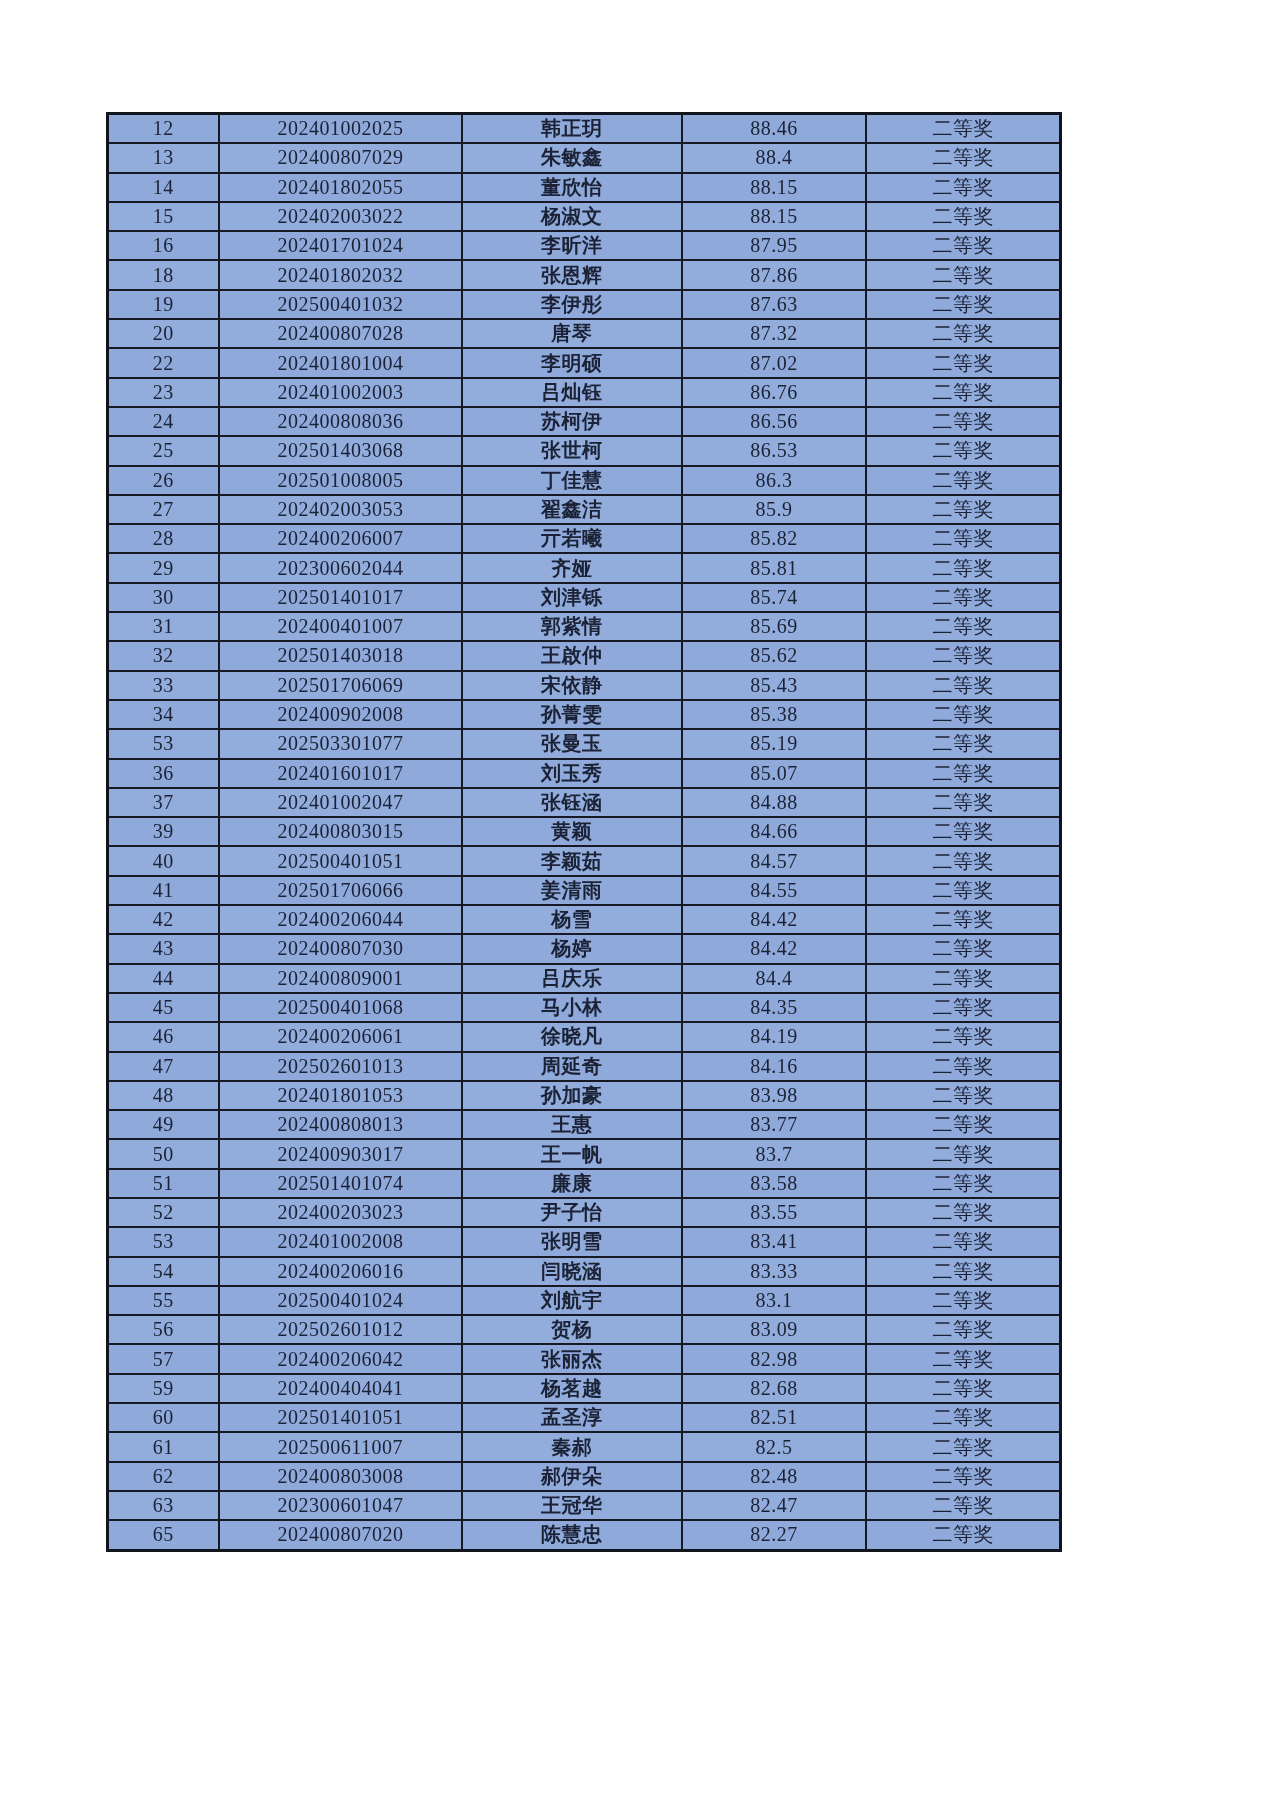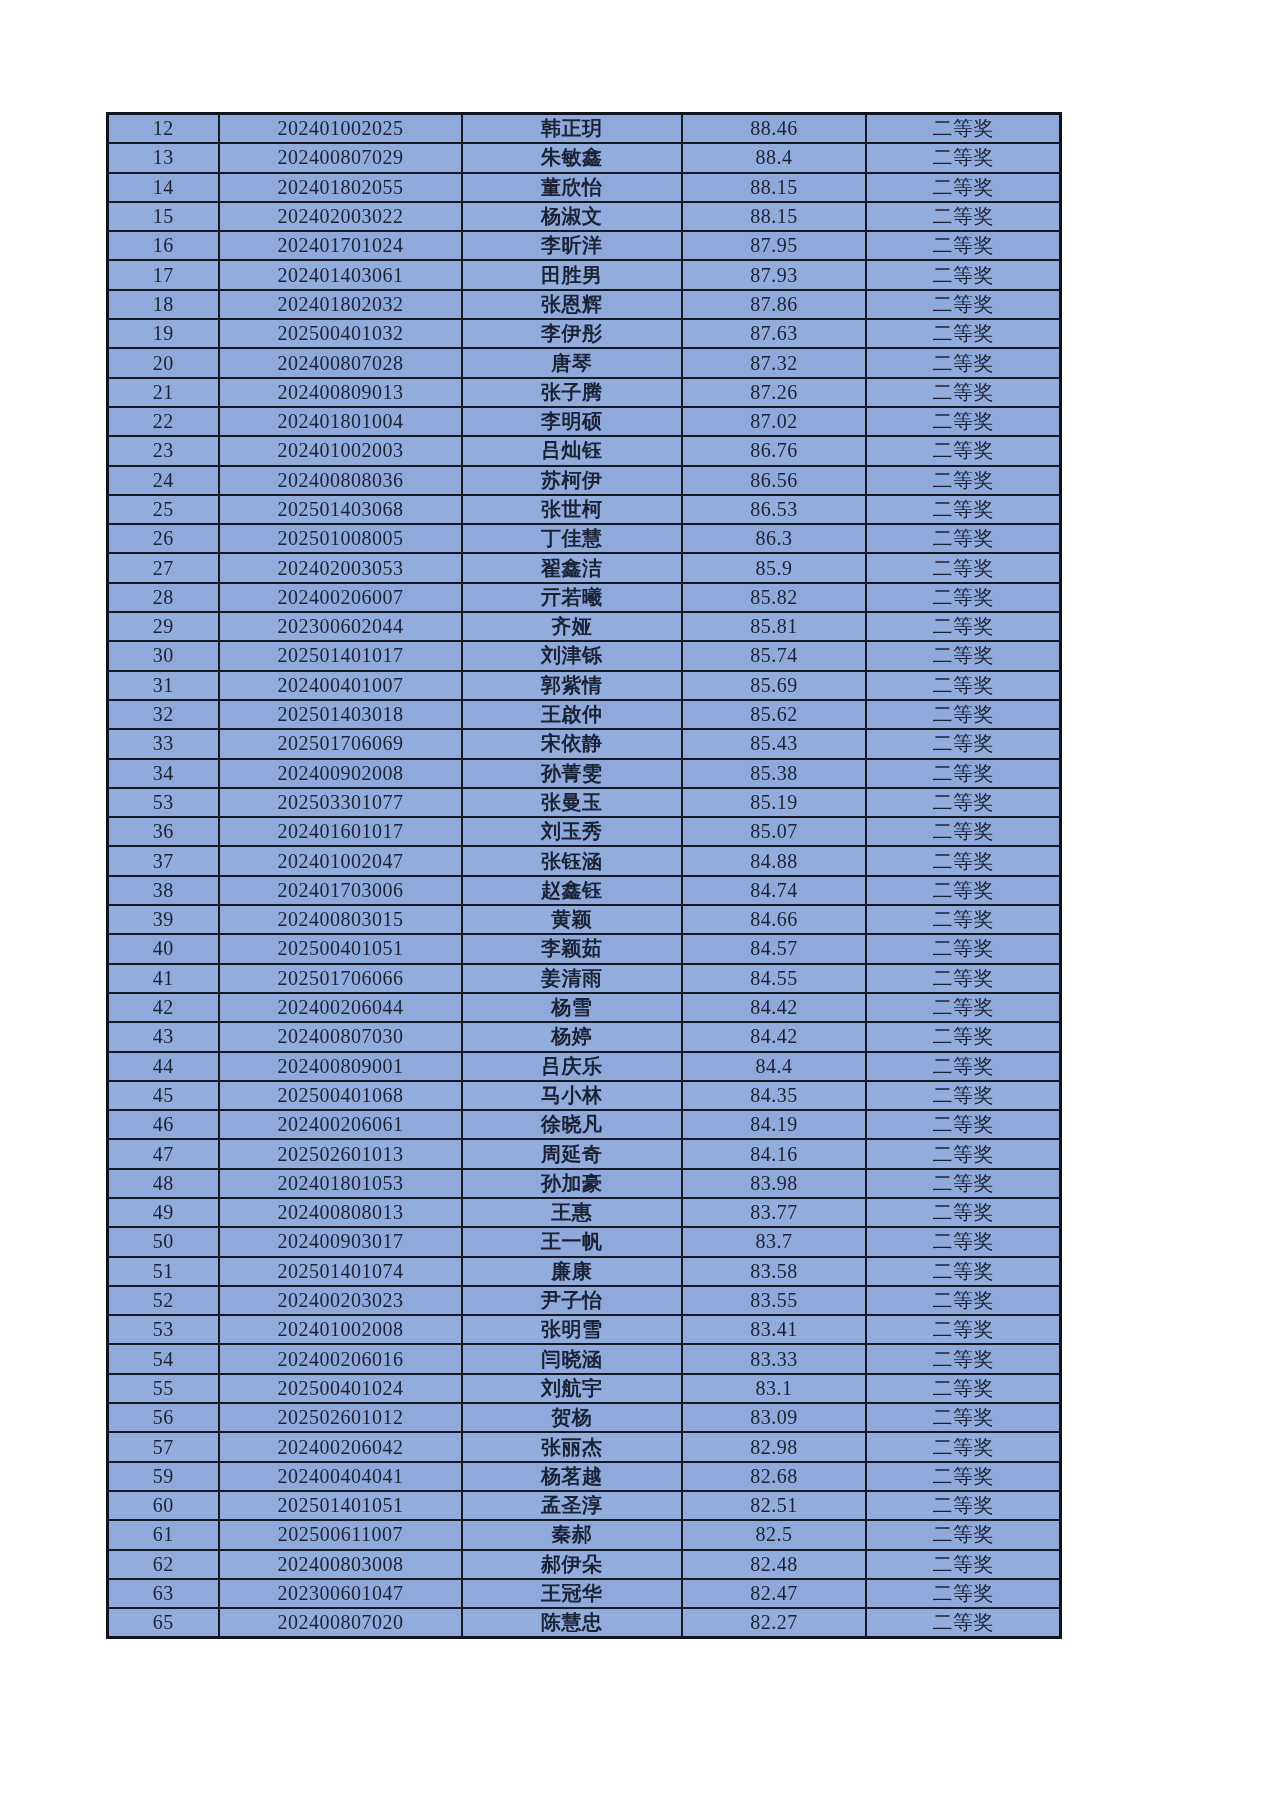--- a/index.html
+++ b/index.html
@@ -93,27 +93,20 @@
           <td class="c-award">二等奖</td>
         </tr>
         <tr>
           <td class="c-rank">16</td>
           <td class="c-id">202401701024</td>
           <td class="c-name">李昕洋</td>
           <td class="c-score">87.95</td>
           <td class="c-award">二等奖</td>
         </tr>
         <tr>
-          <td class="c-rank">17</td>
-          <td class="c-id">202401403061</td>
-          <td class="c-name">田胜男</td>
-          <td class="c-score">87.93</td>
-          <td class="c-award">二等奖</td>
-        </tr>
-        <tr>
           <td class="c-rank">18</td>
           <td class="c-id">202401802032</td>
           <td class="c-name">张恩辉</td>
           <td class="c-score">87.86</td>
           <td class="c-award">二等奖</td>
         </tr>
         <tr>
           <td class="c-rank">19</td>
           <td class="c-id">202500401032</td>
           <td class="c-name">李伊彤</td>
@@ -121,27 +114,20 @@
           <td class="c-award">二等奖</td>
         </tr>
         <tr>
           <td class="c-rank">20</td>
           <td class="c-id">202400807028</td>
           <td class="c-name">唐琴</td>
           <td class="c-score">87.32</td>
           <td class="c-award">二等奖</td>
         </tr>
         <tr>
-          <td class="c-rank">21</td>
-          <td class="c-id">202400809013</td>
-          <td class="c-name">张子腾</td>
-          <td class="c-score">87.26</td>
-          <td class="c-award">二等奖</td>
-        </tr>
-        <tr>
           <td class="c-rank">22</td>
           <td class="c-id">202401801004</td>
           <td class="c-name">李明硕</td>
           <td class="c-score">87.02</td>
           <td class="c-award">二等奖</td>
         </tr>
         <tr>
           <td class="c-rank">23</td>
           <td class="c-id">202401002003</td>
           <td class="c-name">吕灿钰</td>
@@ -237,27 +223,20 @@
           <td class="c-id">202401601017</td>
           <td class="c-name">刘玉秀</td>
           <td class="c-score">85.07</td>
           <td class="c-award">二等奖</td>
         </tr>
         <tr>
           <td class="c-rank">37</td>
           <td class="c-id">202401002047</td>
           <td class="c-name">张钰涵</td>
           <td class="c-score">84.88</td>
-          <td class="c-award">二等奖</td>
-        </tr>
-        <tr>
-          <td class="c-rank">38</td>
-          <td class="c-id">202401703006</td>
-          <td class="c-name">赵鑫钰</td>
-          <td class="c-score">84.74</td>
           <td class="c-award">二等奖</td>
         </tr>
         <tr>
           <td class="c-rank">39</td>
           <td class="c-id">202400803015</td>
           <td class="c-name">黄颖</td>
           <td class="c-score">84.66</td>
           <td class="c-award">二等奖</td>
         </tr>
         <tr>

